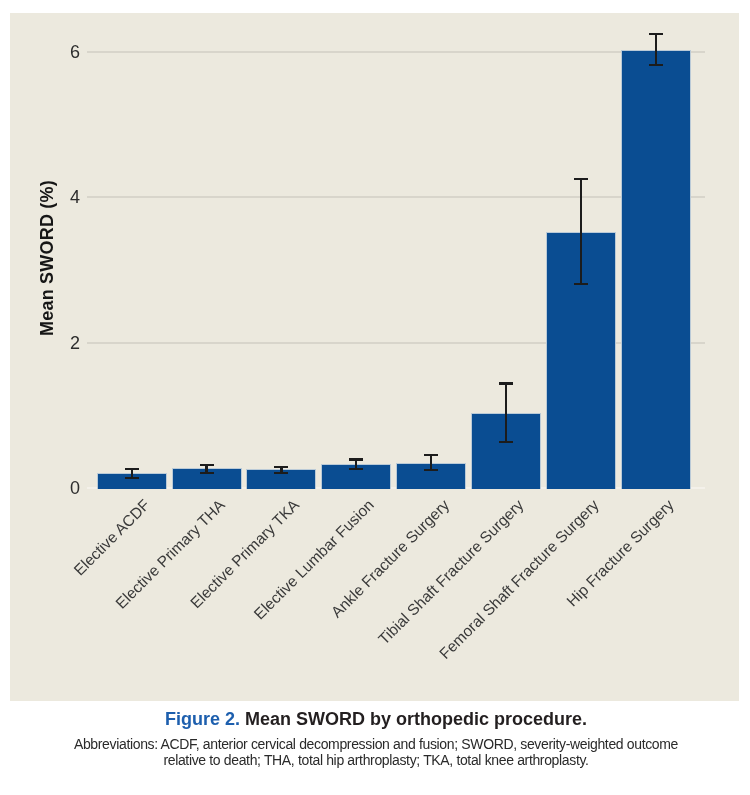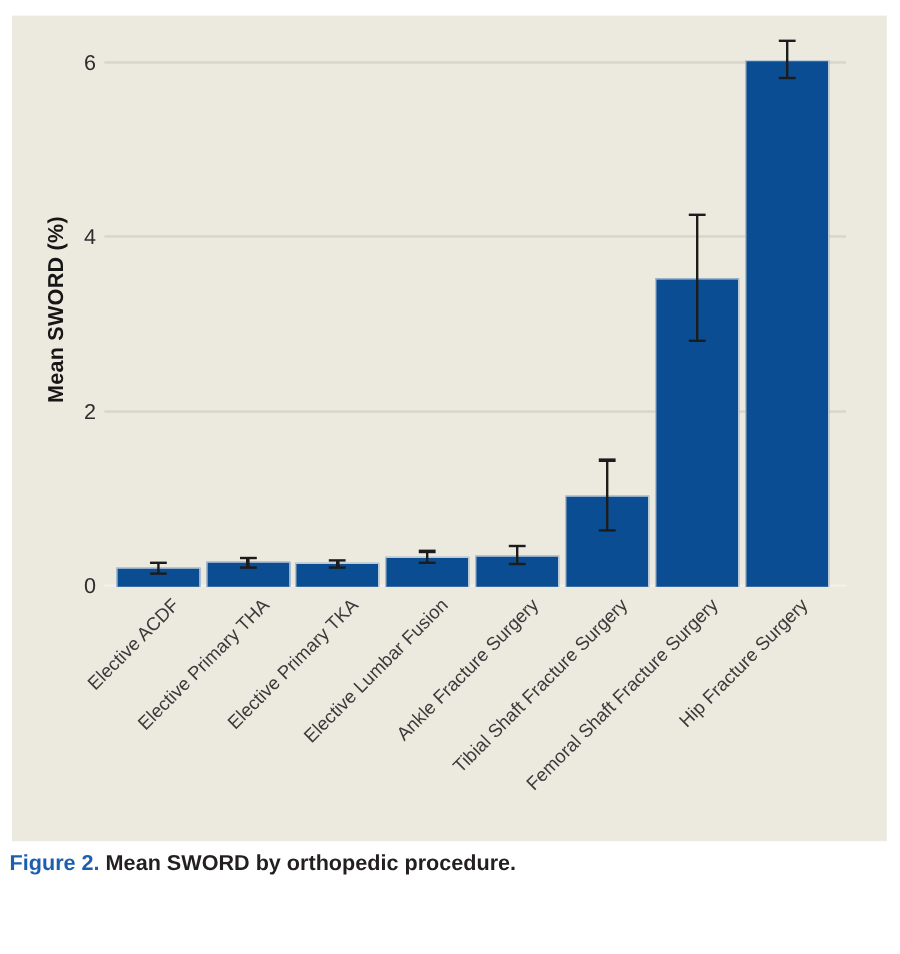--- a/index.html
+++ b/index.html
@@ -27,21 +27,21 @@
     font-size:15.5px;color:#3a3a3a;
     transform:rotate(-45deg);
     transform-origin:100% 0%;
   }
   .ylabel{
     position:absolute;left:47px;top:258px;
     transform:translate(-50%,-50%) rotate(-90deg);
     font-size:18px;font-weight:bold;color:#161616;
     white-space:nowrap;letter-spacing:0.2px;
   }
-  .caption{position:absolute;left:8px;top:707px;width:736px;}
+  .caption{position:absolute;left:8px;top:707px;width:736px;text-align:center;}
   .fig-line{
     font-size:18px;font-weight:bold;color:#231f20;
     line-height:24px;white-space:nowrap;
   }
   .fig-label{color:var(--fig-blue,#1d5fae);}
   .abbr{
     margin-top:5px;font-size:14px;color:#2a2a2a;
     letter-spacing:-0.35px;line-height:16.3px;
   }
   .abbr div{white-space:nowrap;}
@@ -103,15 +103,19 @@
       <div class="err-cap" style="left: 648.72px; width: 14px; height: 2.4px; top: 63.88px; background: rgb(28, 28, 28);"></div>
       <div class="xlabel" style="right: 85.28px; top: 496px;">Hip Fracture Surgery</div>
     </div>
 
   <div class="ylabel">Mean SWORD (%)</div>
 
   <div class="caption">
     <div class="fig-line">
       <span class="fig-label">Figure 2.</span><span> Mean SWORD by orthopedic procedure.</span>
     </div>
+    <div class="abbr">
+      <div>Abbreviations: ACDF, anterior cervical decompression and fusion; SWORD, severity-weighted outcome</div>
+      <div>relative to death; THA, total hip arthroplasty; TKA, total knee arthroplasty.</div>
+    </div>
   </div>
 
 </div>
 
 </body></html>

